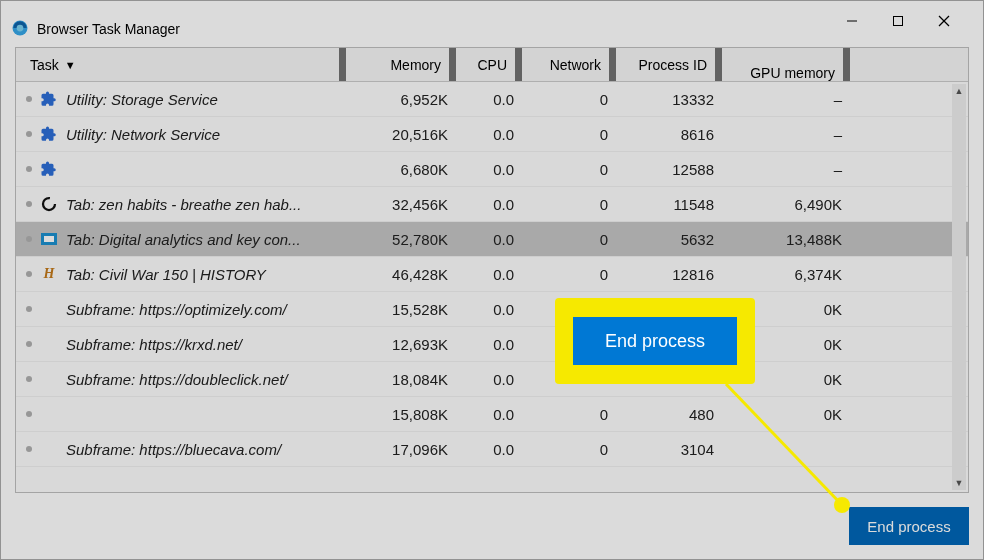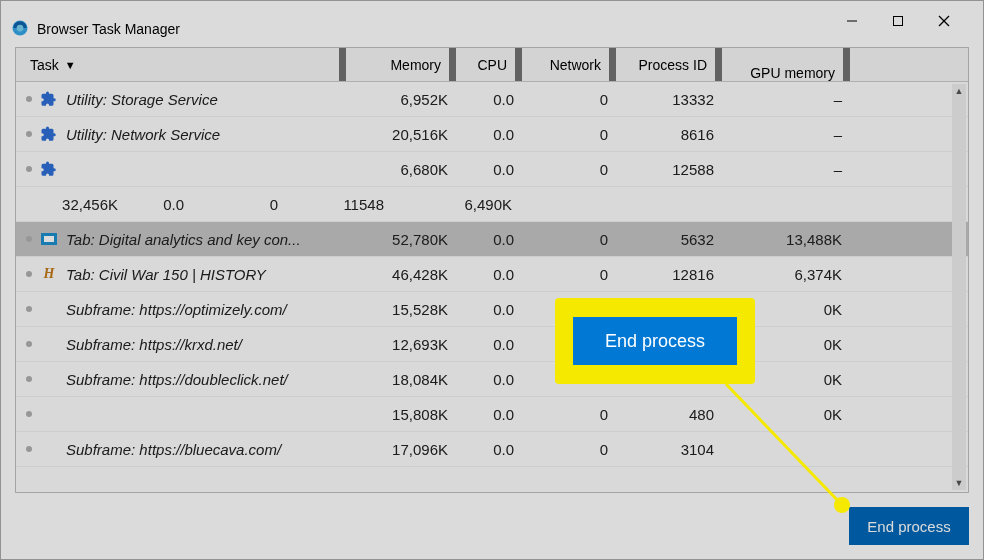--- a/index.html
+++ b/index.html
@@ -231,20 +231,29 @@
               </svg>
             </span>
           </div>
           <div class="cell c-mem">6,680K</div>
           <div class="cell c-cpu">0.0</div>
           <div class="cell c-net">0</div>
           <div class="cell c-pid">12588</div>
           <div class="cell c-gpu">–</div>
         </div>
         <div class="row">
+          <div class="cell c-task">
+            <span class="bullet"></span>
+            <span class="task-icon">
+              <svg viewBox="0 0 24 24" width="18" height="18" class="spinner-icon">
+                <circle cx="12" cy="12" r="8" stroke-width="3" stroke-dasharray="38 12"></circle>
+              </svg>
+            </span>
+            <span class="task-name">Tab: zen habits - breathe zen hab...</span>
+          </div>
           <div class="cell c-mem">32,456K</div>
           <div class="cell c-cpu">0.0</div>
           <div class="cell c-net">0</div>
           <div class="cell c-pid">11548</div>
           <div class="cell c-gpu">6,490K</div>
         </div>
         <div class="row selected">
           <div class="cell c-task">
             <span class="bullet"></span>
             <span class="task-icon">

